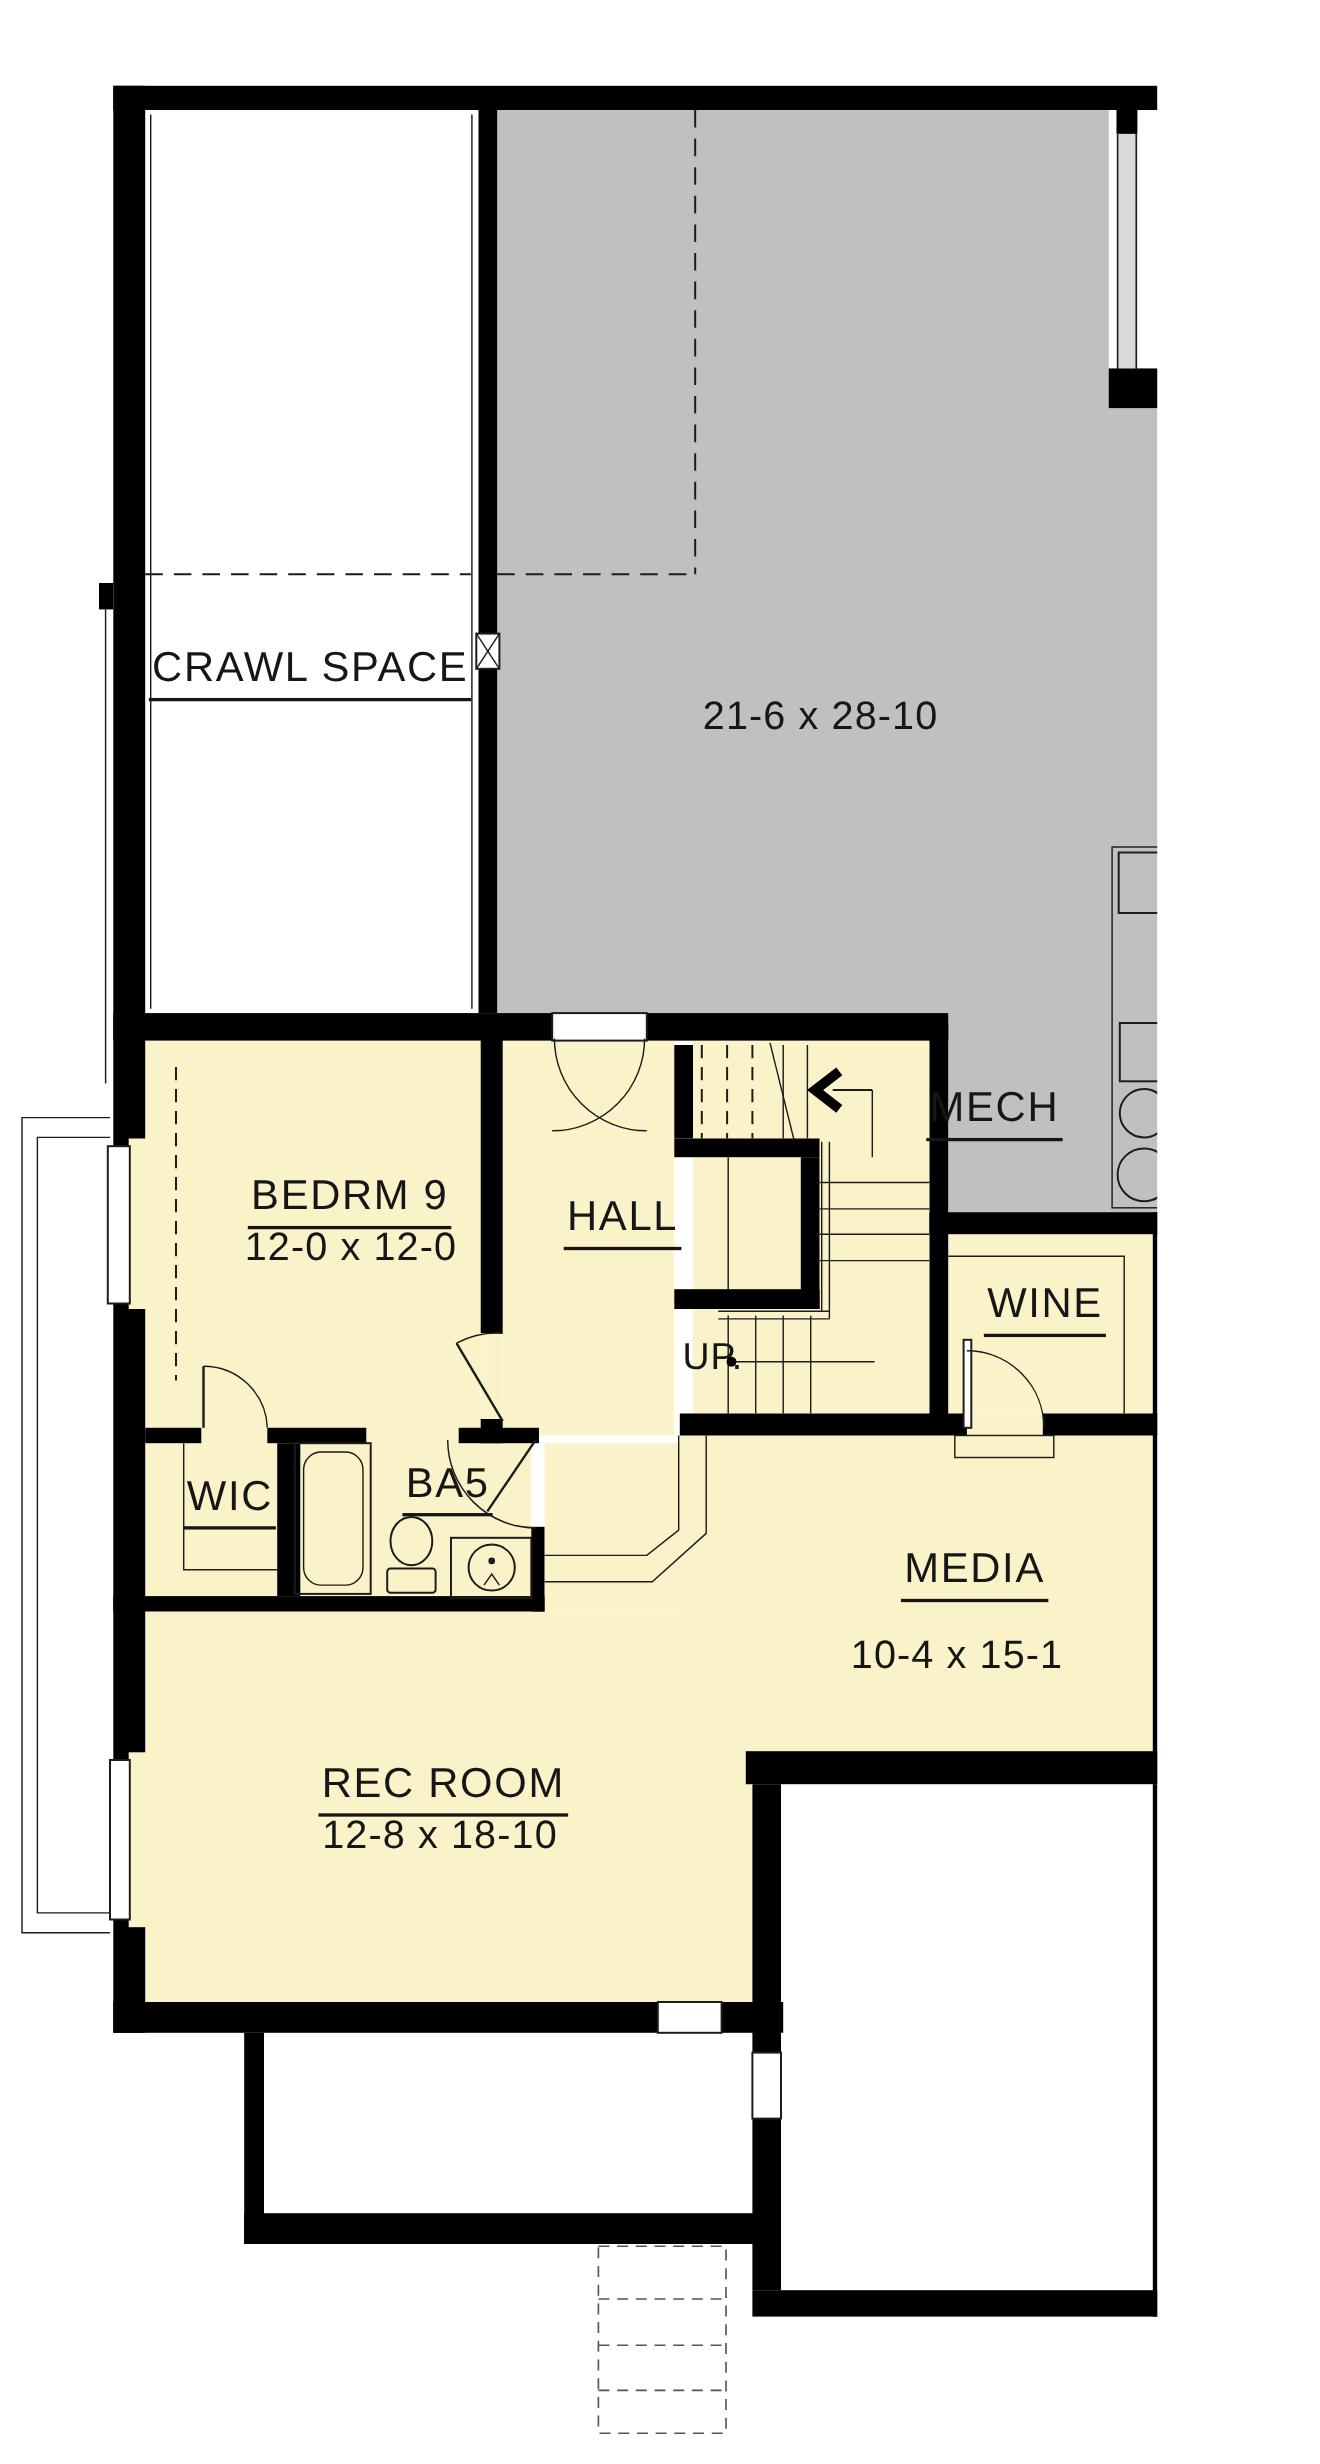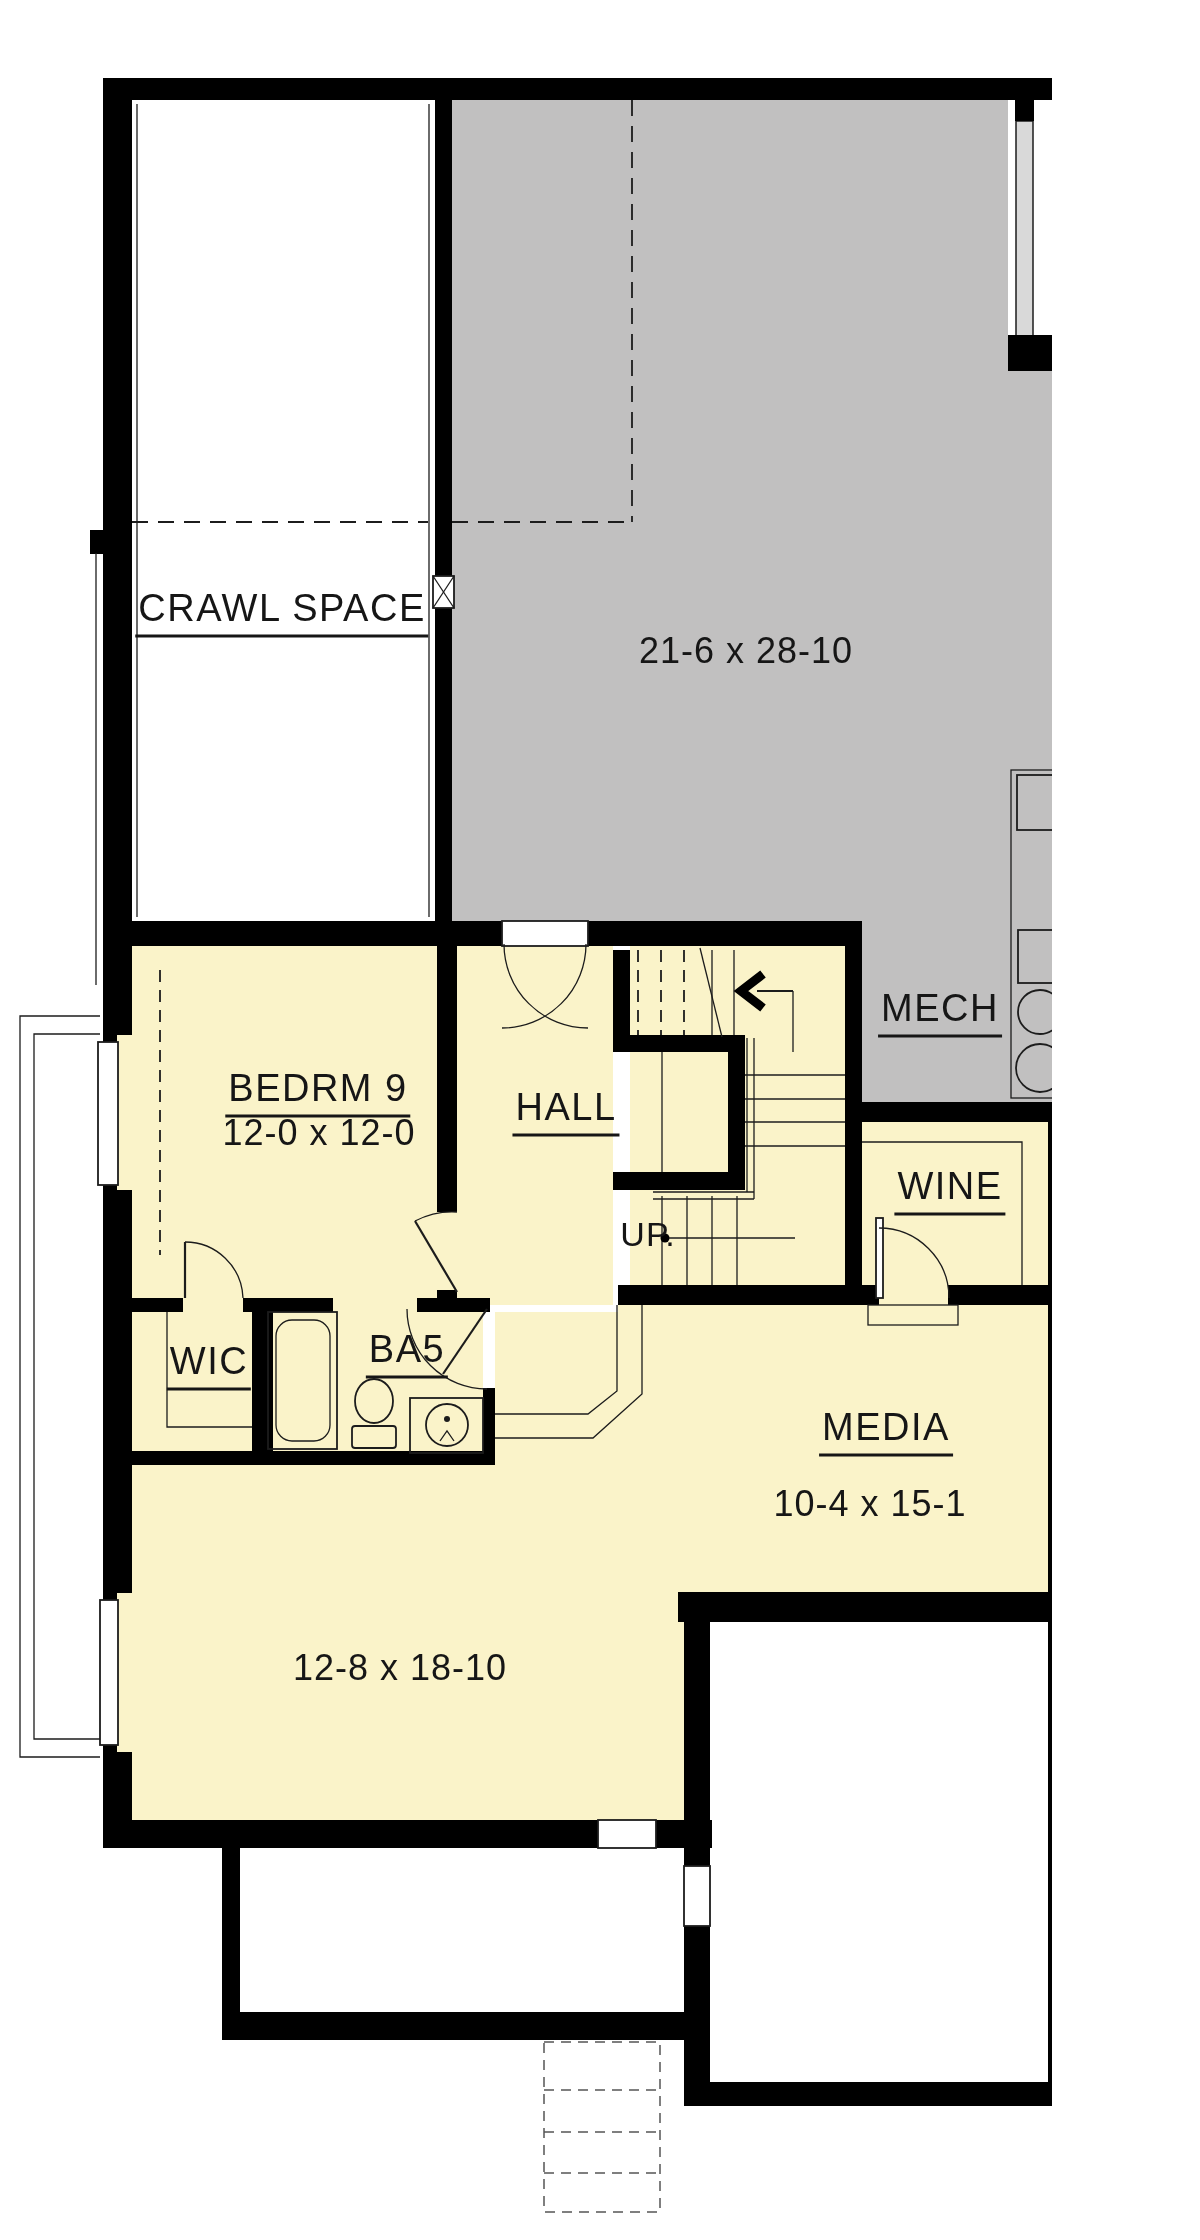--- a/index.html
+++ b/index.html
@@ -220,21 +220,22 @@
     <line class="ln1" x1="1164" y1="733" x2="1186" y2="792"></line>
     <line x1="1166" y1="773" x2="1187" y2="752" stroke="#000" stroke-width="8"></line>
   </g>
 </svg>
 
 <div class="label title" style="left:282px;top:612px"><span class="u">CRAWL SPACE</span></div>
 <div class="label dim" style="left:746px;top:651px"><span>21-6 x 28-10</span></div>
 <div class="label title" style="left:318px;top:1092px"><span class="u">BEDRM 9</span></div>
 <div class="label dim" style="left:319px;top:1133px"><span>12-0 x 12-0</span></div>
 <div class="label title" style="left:566px;top:1111px"><span class="u">HALL</span></div>
-<div class="label title" style="left:940px;top:1012px"><span class="u">MECH</span></div>
+<div class="label title" style="left:904px;top:1012px"><span class="u">MECH</span></div>
 <div class="label title" style="left:950px;top:1190px"><span class="u">WINE</span></div>
 <div class="label title" style="left:209px;top:1365px"><span class="u">WIC</span></div>
 <div class="label title" style="left:407px;top:1353px"><span class="u">BA5</span></div>
 <div class="label title" style="left:886px;top:1431px"><span class="u">MEDIA</span></div>
 <div class="label dim" style="left:870px;top:1504px"><span>10-4 x 15-1</span></div>
+<div class="label title" style="left:403px;top:1626px"><span class="u">REC ROOM</span></div>
 <div class="label dim" style="left:400px;top:1668px"><span>12-8 x 18-10</span></div>
 <div class="label small" style="left:636px;top:1234px"><span>UP.</span></div>
 </div>
 
 </body></html>

